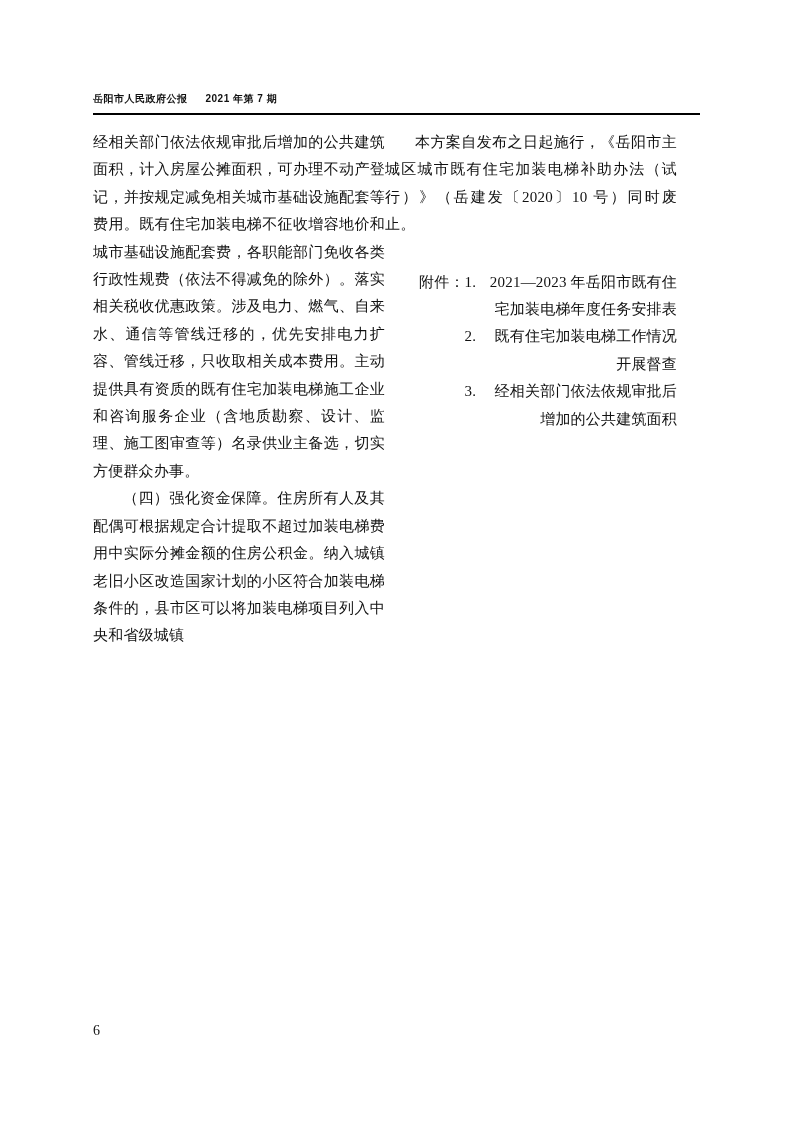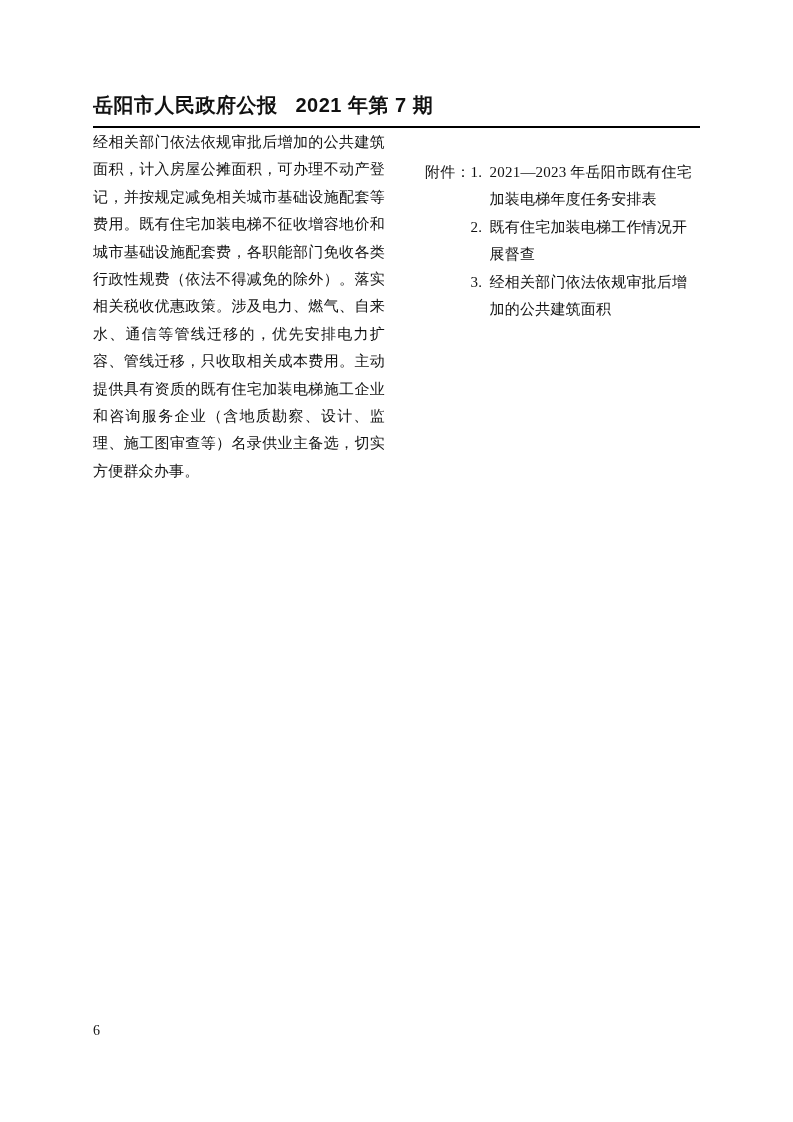--- a/index.html
+++ b/index.html
@@ -16,77 +16,78 @@
   }
   .header {
     position: absolute;
     left: 93px;
     top: 92px;
     width: 607px;
     padding-bottom: 7px;
     border-bottom: 2px solid #000000;
     font-family: "Liberation Sans", "DejaVu Sans", sans-serif;
     font-weight: bold;
-    font-size: 20px;
+    font-size: 10px;
     letter-spacing: 0.5px;
     white-space: nowrap;
   }
   .header .issue { margin-left: 18px; }
   .columns {
     position: absolute;
     left: 93px;
     top: 129px;
     width: 607px;
     display: flex;
-    gap: 23px;
   }
   .col {
     width: 292px;
     flex: 0 0 292px;
     font-size: 15px;
     line-height: 27.4px;
     text-align: justify;
     text-justify: inter-ideograph;
     letter-spacing: 0.2px;
   }
   .col p { margin: 0; }
   .col p.indent { text-indent: 2em; }
   .attachments {
     display: flex;
     margin-top: 30px;
-    margin-left: 17px;
+    margin-left: 34px;
   }
   .att-label { white-space: nowrap; flex: 0 0 auto; }
   .att-list { flex: 1 1 auto; }
   .att-item { display: flex; }
   .att-num { flex: 0 0 19px; }
-  .att-text { flex: 1 1 auto; text-align: left; }
+  .att-text { flex: 1 1 auto; text-align: right; }
   .page-number {
     position: absolute;
     left: 93px;
     top: 1023px;
     font-size: 14px;
   }
 </style>
 </head>
 <body>
 
 <div class="page">
 
   <div class="header">
     <span>岳阳市人民政府公报</span><span class="issue">2021 年第 7 期</span>
   </div>
 
   <div class="columns">
 
     <div class="col">
       <p>经相关部门依法依规审批后增加的公共建筑面积，计入房屋公摊面积，可办理不动产登记，并按规定减免相关城市基础设施配套等费用。既有住宅加装电梯不征收增容地价和城市基础设施配套费，各职能部门免收各类行政性规费（依法不得减免的除外）。落实相关税收优惠政策。涉及电力、燃气、自来水、通信等管线迁移的，优先安排电力扩容、管线迁移，只收取相关成本费用。主动提供具有资质的既有住宅加装电梯施工企业和咨询服务企业（含地质勘察、设计、监理、施工图审查等）名录供业主备选，切实方便群众办事。</p>
+      <p class="indent">（四）强化资金保障。住房所有人及其配偶可根据规定合计提取不超过加装电梯费用中实际分摊金额的住房公积金。纳入城镇老旧小区改造国家计划的小区符合加装电梯条件的，县市区可以将加装电梯项目列入中央和省级城镇</p>
     </div>
 
     <div class="col">
+      <p class="indent">本方案自发布之日起施行，《岳阳市主城区城市既有住宅加装电梯补助办法（试行）》（岳建发〔2020〕10 号）同时废止。</p>
 
       <div class="attachments">
         <span class="att-label">附件：</span>
         <div class="att-list">
           <div class="att-item">
             <span class="att-num">1.</span>
             <span class="att-text">2021—2023 年岳阳市既有住宅加装电梯年度任务安排表</span>
           </div>
           <div class="att-item">
             <span class="att-num">2.</span>

